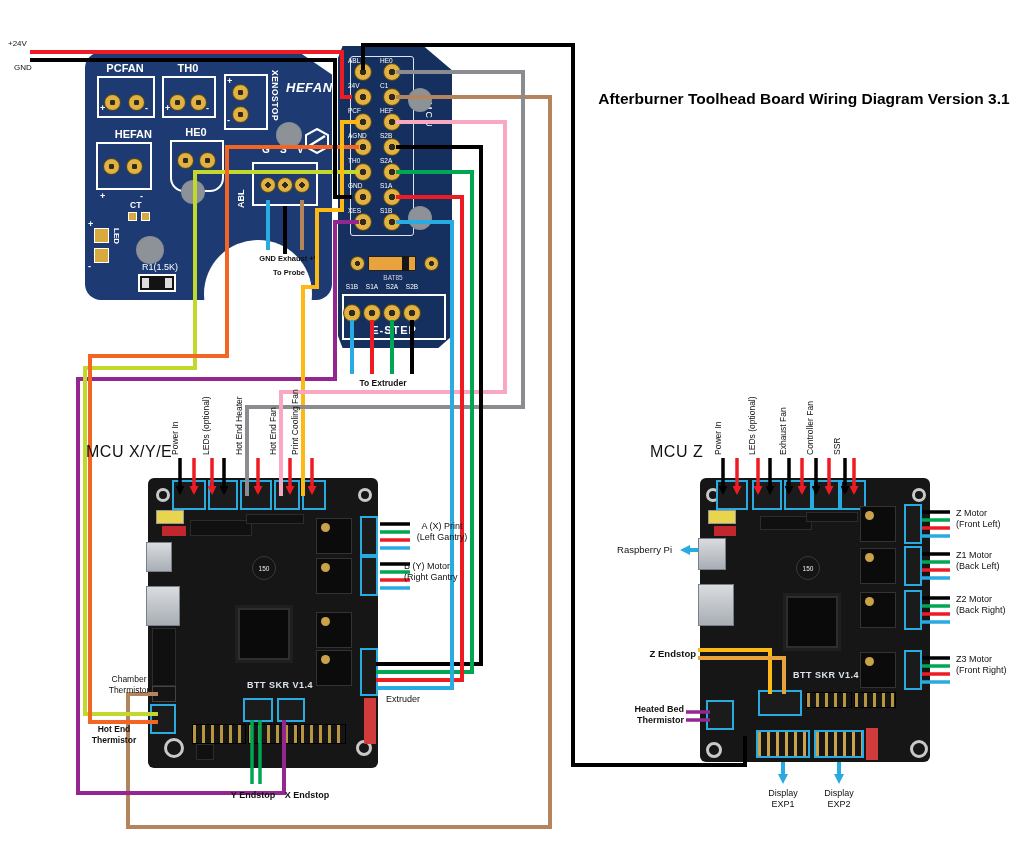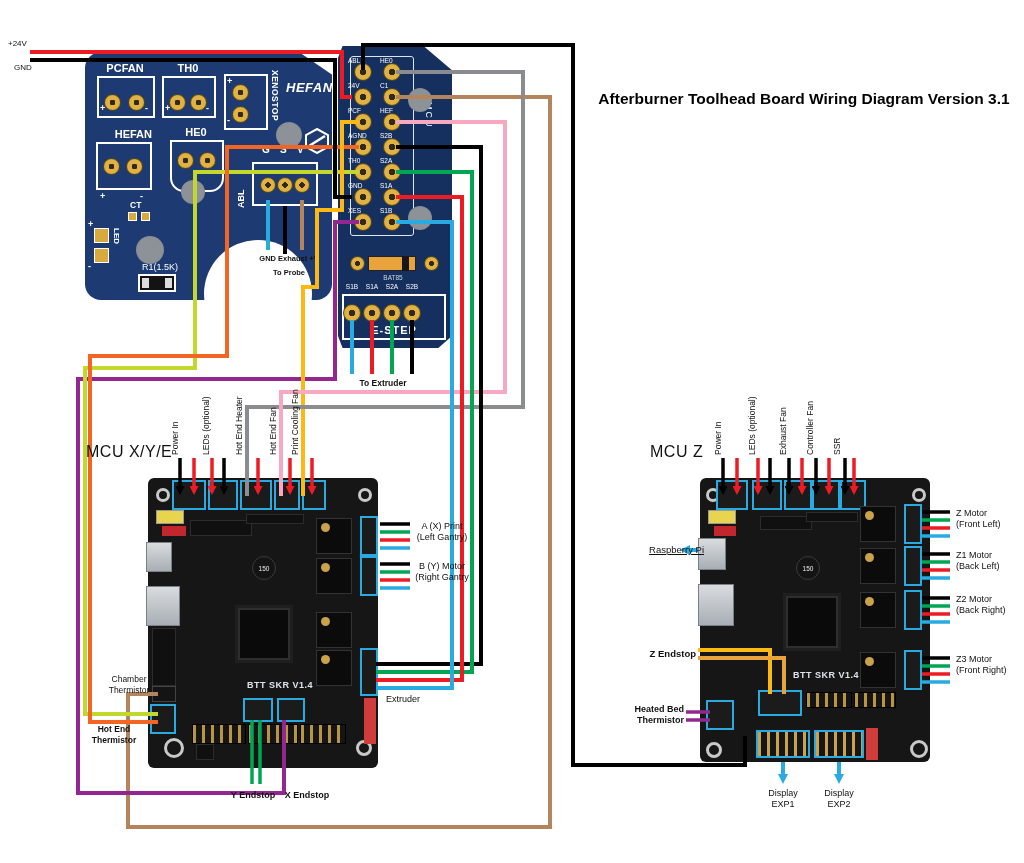--- a/index.html
+++ b/index.html
@@ -348,38 +348,38 @@
   <div class="toplabel" style="left:725px;top:443px;">Power In</div>
   <div class="toplabel" style="left:759px;top:443px;">LEDs (optional)</div>
   <div class="toplabel" style="left:790px;top:443px;">Exhaust Fan</div>
   <div class="toplabel" style="left:817px;top:443px;">Controller Fan</div>
   <div class="toplabel" style="left:844px;top:443px;">SSR</div>
 
   <div class="lbl" style="left:404px;top:521px;width:76px;text-align:center;">
     <div>A (X) Print</div>
     <div>(Left Gantry)</div>
   </div>
-  <div class="lbl" style="left:404px;top:561px;width:76px;text-align:center;">
+  <div class="lbl" style="left:404px;top:561px;width:76px;">
     <div>B (Y) Motor</div>
     <div>(Right Gantry</div>
   </div>
   <div class="lbl" style="left:386px;top:694px;">Extruder</div>
 
   <div class="lbl" style="left:100px;top:674px;width:58px;font-size:8.5px;text-align:center;">
     <div>Chamber</div>
     <div>Thermistor</div>
   </div>
   <div class="lbl" style="left:84px;top:724px;width:60px;font-size:8.5px;font-weight:bold;text-align:center;">
     <div>Hot End</div>
     <div>Thermistor</div>
   </div>
   <div class="lbl" style="left:224px;top:790px;width:58px;font-weight:bold;text-align:center;">Y Endstop</div>
   <div class="lbl" style="left:278px;top:790px;width:58px;font-weight:bold;text-align:center;">X Endstop</div>
 
-  <div class="lbl" style="left:642px;top:544px;width:62px;font-size:9.5px;text-align:right;text-decoration:underline;">Raspberry Pi</div>
+  <div class="lbl" style="left:610px;top:544px;width:62px;font-size:9.5px;text-align:right;">Raspberry Pi</div>
   <div class="lbl" style="left:638px;top:648px;width:58px;font-size:9.5px;font-weight:bold;text-align:right;">Z Endstop</div>
   <div class="lbl" style="left:620px;top:704px;width:64px;font-size:9px;font-weight:bold;text-align:right;">
     <div>Heated Bed</div>
     <div>Thermistor</div>
   </div>
 
   <div class="lbl" style="left:956px;top:508px;width:78px;text-align:left;">
     <div>Z Motor</div>
     <div>(Front Left)</div>
   </div>

